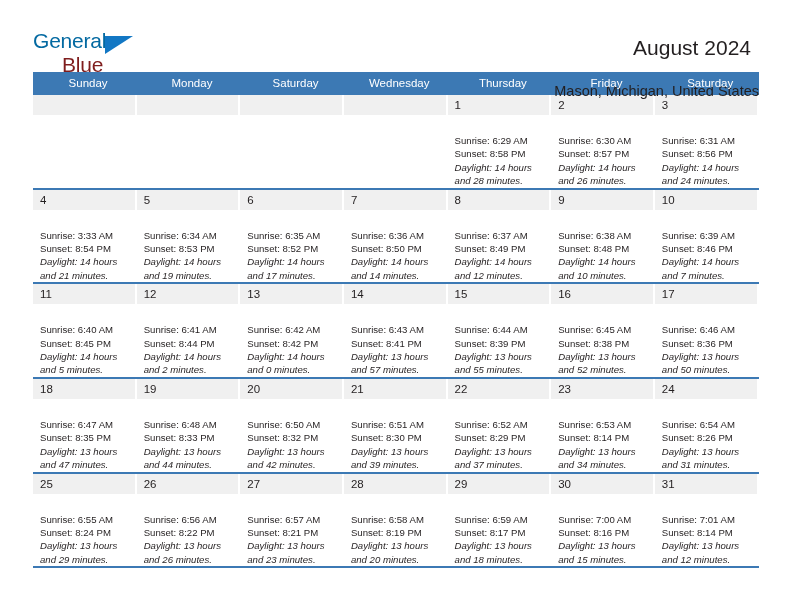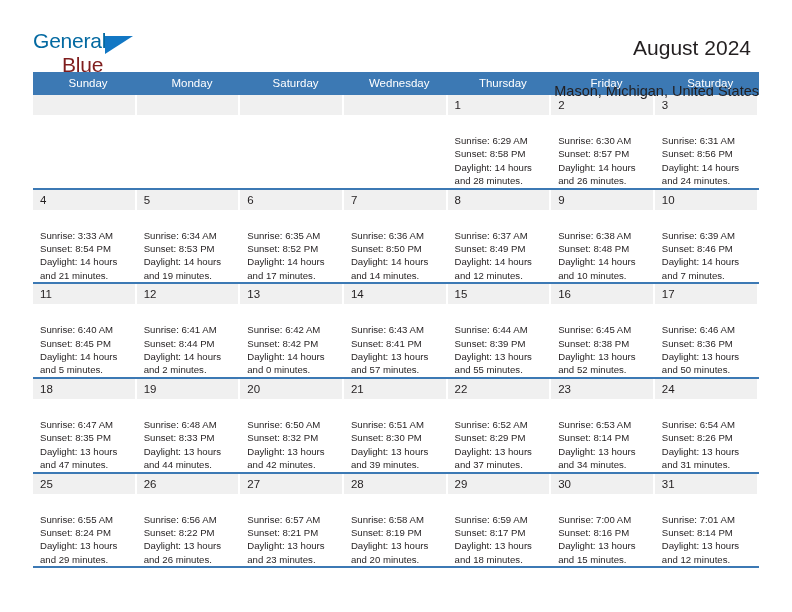--- a/index.html
+++ b/index.html
@@ -140,20 +140,21 @@
     padding: 19px 6px 0 7px;
     font-size: 9.6px;
     line-height: 13.4px;
     color: #231f20;
   }
   .events div {
     white-space: nowrap;
   }
   .events .wrap {
     white-space: normal;
+    font-style: italic;
   }
 
   .bottom-rule {
     width: 726px;
     height: 2px;
     background: #3c79b4;
     margin-top: 0;
   }
 </style>
 </head>

